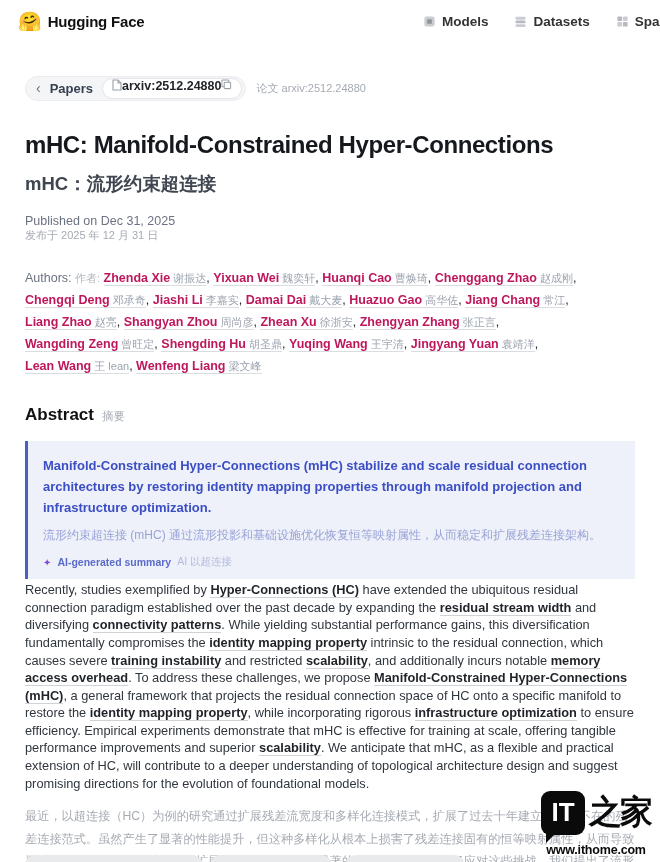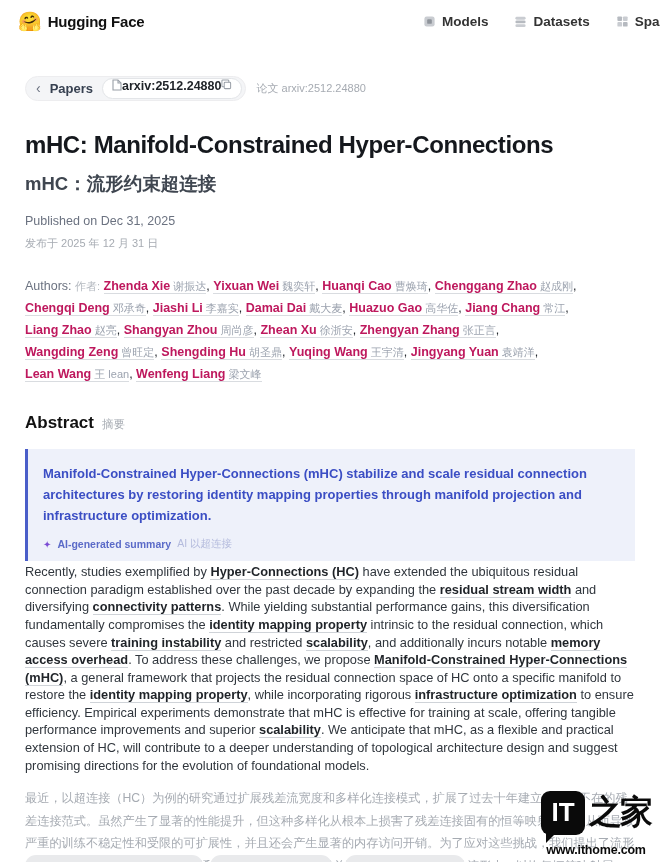--- a/index.html
+++ b/index.html
@@ -29,21 +29,21 @@
     border-radius:14px; padding:2px 3px 2px 10px; height:25px; }
   .chev { color:#6b7280; font-size:14px; line-height:1; margin-top:-2px; }
   .papers-label { font-size:13px; font-weight:600; color:#374151; }
   .arxiv-pill { display:flex; align-items:flex-start; background:#fff; border:1px solid #e3e5e8;
     border-radius:11px; padding:0 9px; height:21px; cursor:pointer; }
   .arxiv-id { font-size:12.5px; font-weight:700; color:#1f2328; }
   .arxiv-zh { font-size:11px; color:#a6abb2; }
   .title { margin-top:30px; font-size:24px; font-weight:700; letter-spacing:-0.4px; color:#15181d; }
   .title-zh { margin-top:12px; font-size:18.5px; font-weight:600; color:#3f4650; }
   .pub-en { margin-top:18px; font-size:12.5px; color:#6b7280; }
-  .pub-zh { margin-top:8px; font-size:11px; color:#a6abb2; }
+  .pub-zh { font-size:11px; color:#a6abb2; }
   .authors { margin-top:24px; font-size:12.5px; line-height:22px; color:#24292f; }
   .authors-label-en { color:#6b7280; }
   .authors-label-zh { color:#b3b8bf; font-size:11px; }
   .author { border-bottom:1px solid #d9dce0; cursor:pointer; white-space:nowrap; }
   .author-en { font-weight:700; color:#be185d; }
   .author-zh { color:#9ca3af; font-size:11px; }
   .abs-head { margin-top:28px; display:flex; align-items:baseline; gap:8px; }
   .abs-head-en { font-size:17px; font-weight:700; color:#111; }
   .abs-head-zh { font-size:11.5px; color:#a6abb2; }
   .summary-box { margin-top:16px; background:var(--summary_bg,#eef1fa); border-left:3px solid var(--summary_border,#4a5ec9);
@@ -155,20 +155,21 @@
       <span><span class="author"><span class="author-en">Zhenda Xie</span><span class="author-zh"> 谢振达</span></span>, <span class="author"><span class="author-en">Yixuan Wei</span><span class="author-zh"> 魏奕轩</span></span>, <span class="author"><span class="author-en">Huanqi Cao</span><span class="author-zh"> 曹焕琦</span></span>, <span class="author"><span class="author-en">Chenggang Zhao</span><span class="author-zh"> 赵成刚</span></span>, <span class="author"><span class="author-en">Chengqi Deng</span><span class="author-zh"> 邓承奇</span></span>, <span class="author"><span class="author-en">Jiashi Li</span><span class="author-zh"> 李嘉实</span></span>, <span class="author"><span class="author-en">Damai Dai</span><span class="author-zh"> 戴大麦</span></span>, <span class="author"><span class="author-en">Huazuo Gao</span><span class="author-zh"> 高华佐</span></span>, <span class="author"><span class="author-en">Jiang Chang</span><span class="author-zh"> 常江</span></span>, <span class="author"><span class="author-en">Liang Zhao</span><span class="author-zh"> 赵亮</span></span>, <span class="author"><span class="author-en">Shangyan Zhou</span><span class="author-zh"> 周尚彦</span></span>, <span class="author"><span class="author-en">Zhean Xu</span><span class="author-zh"> 徐浙安</span></span>, <span class="author"><span class="author-en">Zhengyan Zhang</span><span class="author-zh"> 张正言</span></span>, <span class="author"><span class="author-en">Wangding Zeng</span><span class="author-zh"> 曾旺定</span></span>, <span class="author"><span class="author-en">Shengding Hu</span><span class="author-zh"> 胡圣鼎</span></span>, <span class="author"><span class="author-en">Yuqing Wang</span><span class="author-zh"> 王宇清</span></span>, <span class="author"><span class="author-en">Jingyang Yuan</span><span class="author-zh"> 袁靖洋</span></span>, <span class="author"><span class="author-en">Lean Wang</span><span class="author-zh"> 王 lean</span></span>, <span class="author"><span class="author-en">Wenfeng Liang</span><span class="author-zh"> 梁文峰</span></span></span>
     </div>
 
     <div class="abs-head">
       <span class="abs-head-en">Abstract</span>
       <span class="abs-head-zh">摘要</span>
     </div>
 
     <div class="summary-box">
       <div class="summary-en">Manifold-Constrained Hyper-Connections (mHC) stabilize and scale residual connection architectures by restoring identity mapping properties through manifold projection and infrastructure optimization.</div>
+      <div class="summary-zh">流形约束超连接 (mHC) 通过流形投影和基础设施优化恢复恒等映射属性，从而稳定和扩展残差连接架构。</div>
       <div class="summary-foot">
         <span class="sparkle">✦</span>
         <span class="ai-en">AI-generated summary</span>
         <span class="ai-zh">AI 以超连接</span>
       </div>
     </div>
 
     <div class="body-en"><span>Recently, studies exemplified by </span><strong class="term">Hyper-Connections (HC)</strong><span> have extended the ubiquitous residual connection paradigm established over the past decade by expanding the </span><strong class="term">residual stream width</strong><span> and diversifying </span><strong class="term">connectivity patterns</strong><span>. While yielding substantial performance gains, this diversification fundamentally compromises the </span><strong class="term">identity mapping property</strong><span> intrinsic to the residual connection, which causes severe </span><strong class="term">training instability</strong><span> and restricted </span><strong class="term">scalability</strong><span>, and additionally incurs notable </span><strong class="term">memory access overhead</strong><span>. To address these challenges, we propose </span><strong class="term">Manifold-Constrained Hyper-Connections (mHC)</strong><span>, a general framework that projects the residual connection space of HC onto a specific manifold to restore the </span><strong class="term">identity mapping property</strong><span>, while incorporating rigorous </span><strong class="term">infrastructure optimization</strong><span> to ensure efficiency. Empirical experiments demonstrate that mHC is effective for training at scale, offering tangible performance improvements and superior </span><strong class="term">scalability</strong><span>. We anticipate that mHC, as a flexible and practical extension of HC, will contribute to a deeper understanding of topological architecture design and suggest promising directions for the evolution of foundational models.</span></div>
     <div class="body-zh">最近，以超连接（HC）为例的研究通过扩展残差流宽度和多样化连接模式，扩展了过去十年建立的无处不在的残差连接范式。虽然产生了显著的性能提升，但这种多样化从根本上损害了残差连接固有的恒等映射属性，从而导致严重的训练不稳定性和受限的可扩展性，并且还会产生显著的内存访问开销。为了应对这些挑战，我们提出了流形约束超连接（mHC），这是一个通用框架，可将 HC 的残差连接空间投影到特定的流形上，以恢复恒等映射属性，同时结合严格的基础设施优化以确保效率。经验实验表明，mHC 对于大规模训练是有效的，可提供切实的性能改进和卓越的可扩展性。我们预计，mHC 作为 HC 的灵活且实用的扩展，将有助于更深入地理解拓扑架构设计，并为基础模型的演进提出有希望的方向。</div>
   </div>

